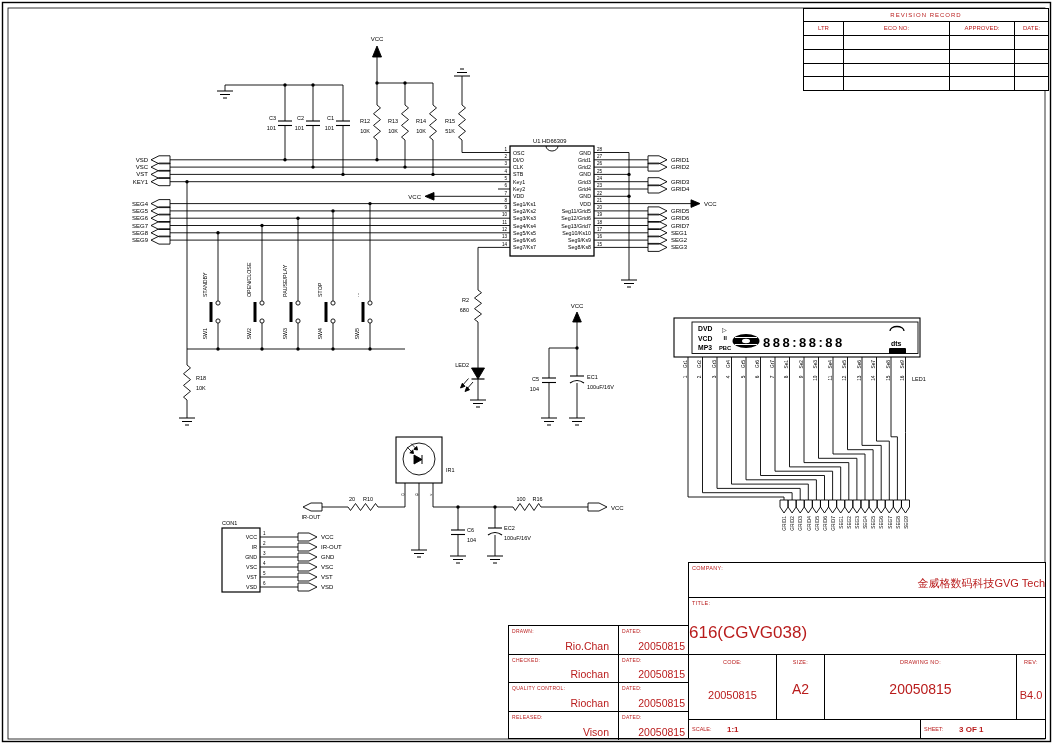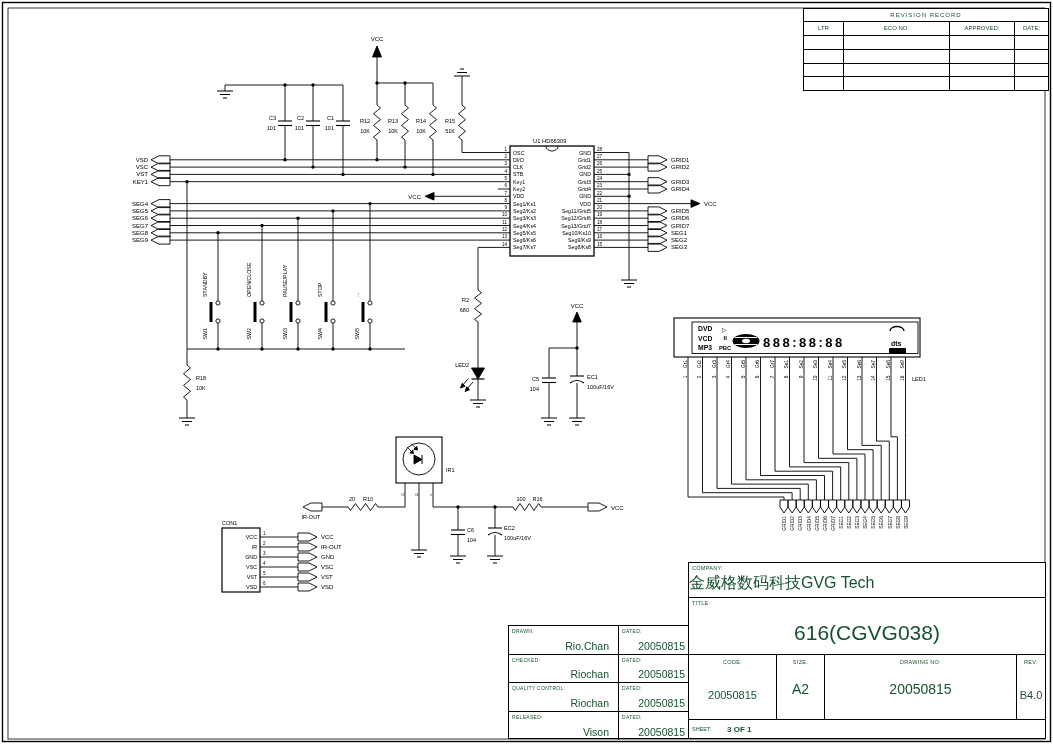--- a/index.html
+++ b/index.html
@@ -1,17 +1,17 @@
 <!DOCTYPE html>
 <html><head>
 <meta charset="utf-8">
 <style>
   html,body{margin:0;padding:0;background:#fff}
   .page{position:relative;width:1053px;height:744px;background:#fff;overflow:hidden;
-        font-family:"Liberation Sans",sans-serif;color:#14532d}
+        font-family:"Liberation Sans",sans-serif;color:#b91c1c}
   #schematic{position:absolute;left:0;top:0}
   #schematic text{font-family:"Liberation Sans",sans-serif;fill:#000}
   .blk{position:absolute;background:#fff;border:1px solid #000;box-sizing:border-box}
   
   .rev{left:803px;top:8px;width:246px}
   .rev-title{height:12px;border-bottom:1px solid #000;text-align:center;font-size:6px;line-height:13px;letter-spacing:1px}
   .rev-grid{display:grid;grid-template-columns:40px 106px 65px 1fr;grid-template-rows:13px repeat(4,13.8px)}
   .rev-grid>div{border-right:1px solid #000;border-top:1px solid #000;font-size:6px;text-align:center;line-height:13px}
   .rev-grid>div:nth-child(4n){border-right:none}
   .rev-grid>div:nth-child(-n+4){border-top:none}
@@ -21,23 +21,23 @@
   .sig-row:last-child{border-bottom:none}
   .sig-cell{position:relative;box-sizing:border-box}
   .sig-cell.r{border-left:1px solid #000}
   .sig-lab{position:absolute;top:2px;left:3px;font-size:5px;letter-spacing:.3px}
   .sig-val{position:absolute;bottom:2px;right:9px;font-size:10.5px}
   
   .tb{left:688px;top:562px;width:358px;height:177px}
   .tb-row{position:relative;box-sizing:border-box;border-bottom:1px solid #000}
   .tb-lab{position:absolute;top:2px;left:3px;font-size:5.5px;letter-spacing:.3px}
   .tb-r1{height:35px}
-  .tb-company{text-align:left;font-size:16px;line-height:40px}
+  .tb-company{text-align:right;font-size:11px;line-height:40px}
   .tb-r2{height:57px}
-  .tb-title{text-align:center;font-size:21px;line-height:70px}
+  .tb-title{font-size:17px;line-height:70px}
   .tb-r3{height:65px;display:grid;grid-template-columns:88px 48px 192px 1fr}
   .tb-c{position:relative;border-right:1px solid #000;box-sizing:border-box}
   .tb-c:last-child{border-right:none}
   .tb-lab2{position:absolute;top:4px;width:100%;text-align:center;font-size:5.5px;letter-spacing:.3px}
   .tb-val{position:absolute;bottom:22px;width:100%;text-align:center;font-size:14px}
   .tb-val.sm{font-size:11px;bottom:18px}
   .tb-r4{height:18px;display:flex;border-bottom:none}
   .tb-sc{position:relative;width:232px;border-right:1px solid #000;box-sizing:border-box}
   .tb-sh{position:relative;flex:1}
   .tb-inline-lab{position:absolute;left:3px;top:50%;transform:translateY(-50%);font-size:5.5px}
@@ -644,20 +644,24 @@
       <div class="tb-c">
           <span class="tb-lab2">DRAWING NO:</span>
           <span class="tb-val">20050815</span>
         </div>
       <div class="tb-c">
           <span class="tb-lab2">REV:</span>
           <span class="tb-val sm">B4.0</span>
         </div>
     </div>
     <div class="tb-row tb-r4">
+      <div class="tb-sc">
+          <span class="tb-inline-lab">SCALE:</span>
+          <span class="tb-inline-val">1:1</span>
+        </div>
       <div class="tb-sh">
           <span class="tb-inline-lab">SHEET:</span>
           <span class="tb-inline-val">3 OF 1</span>
         </div>
     </div>
   </div>
 
 </div>
 
 </body></html>

